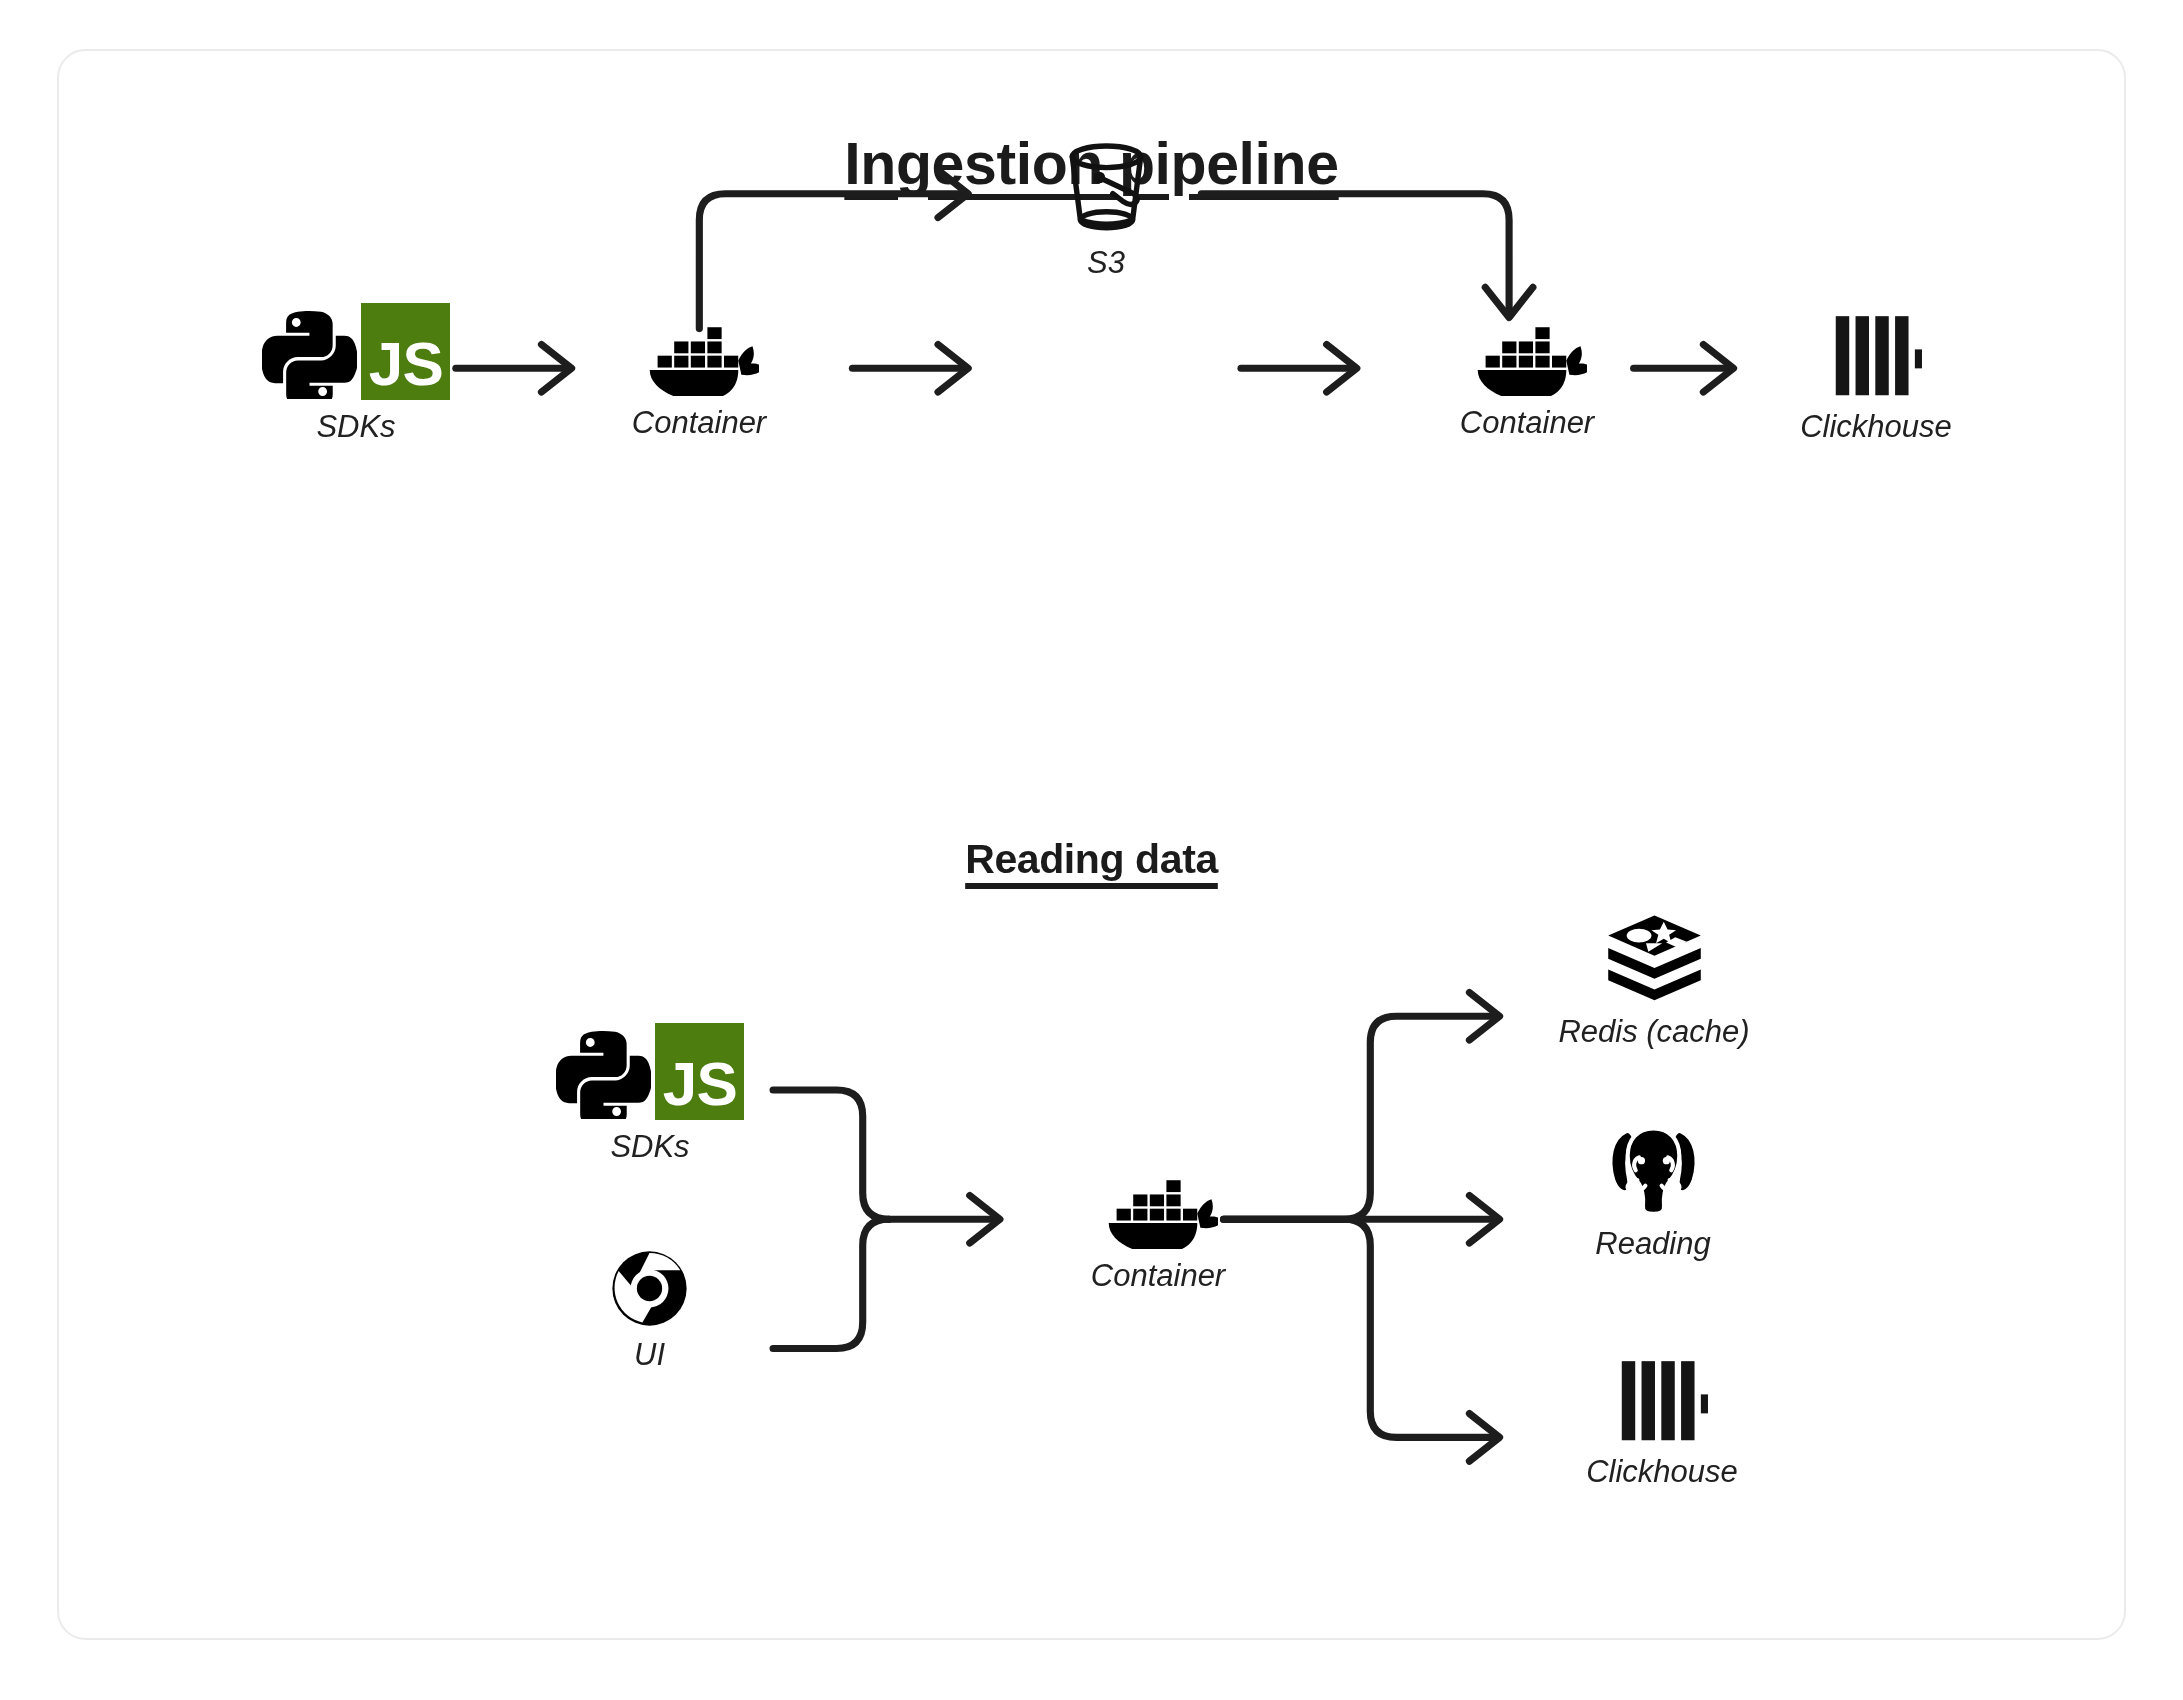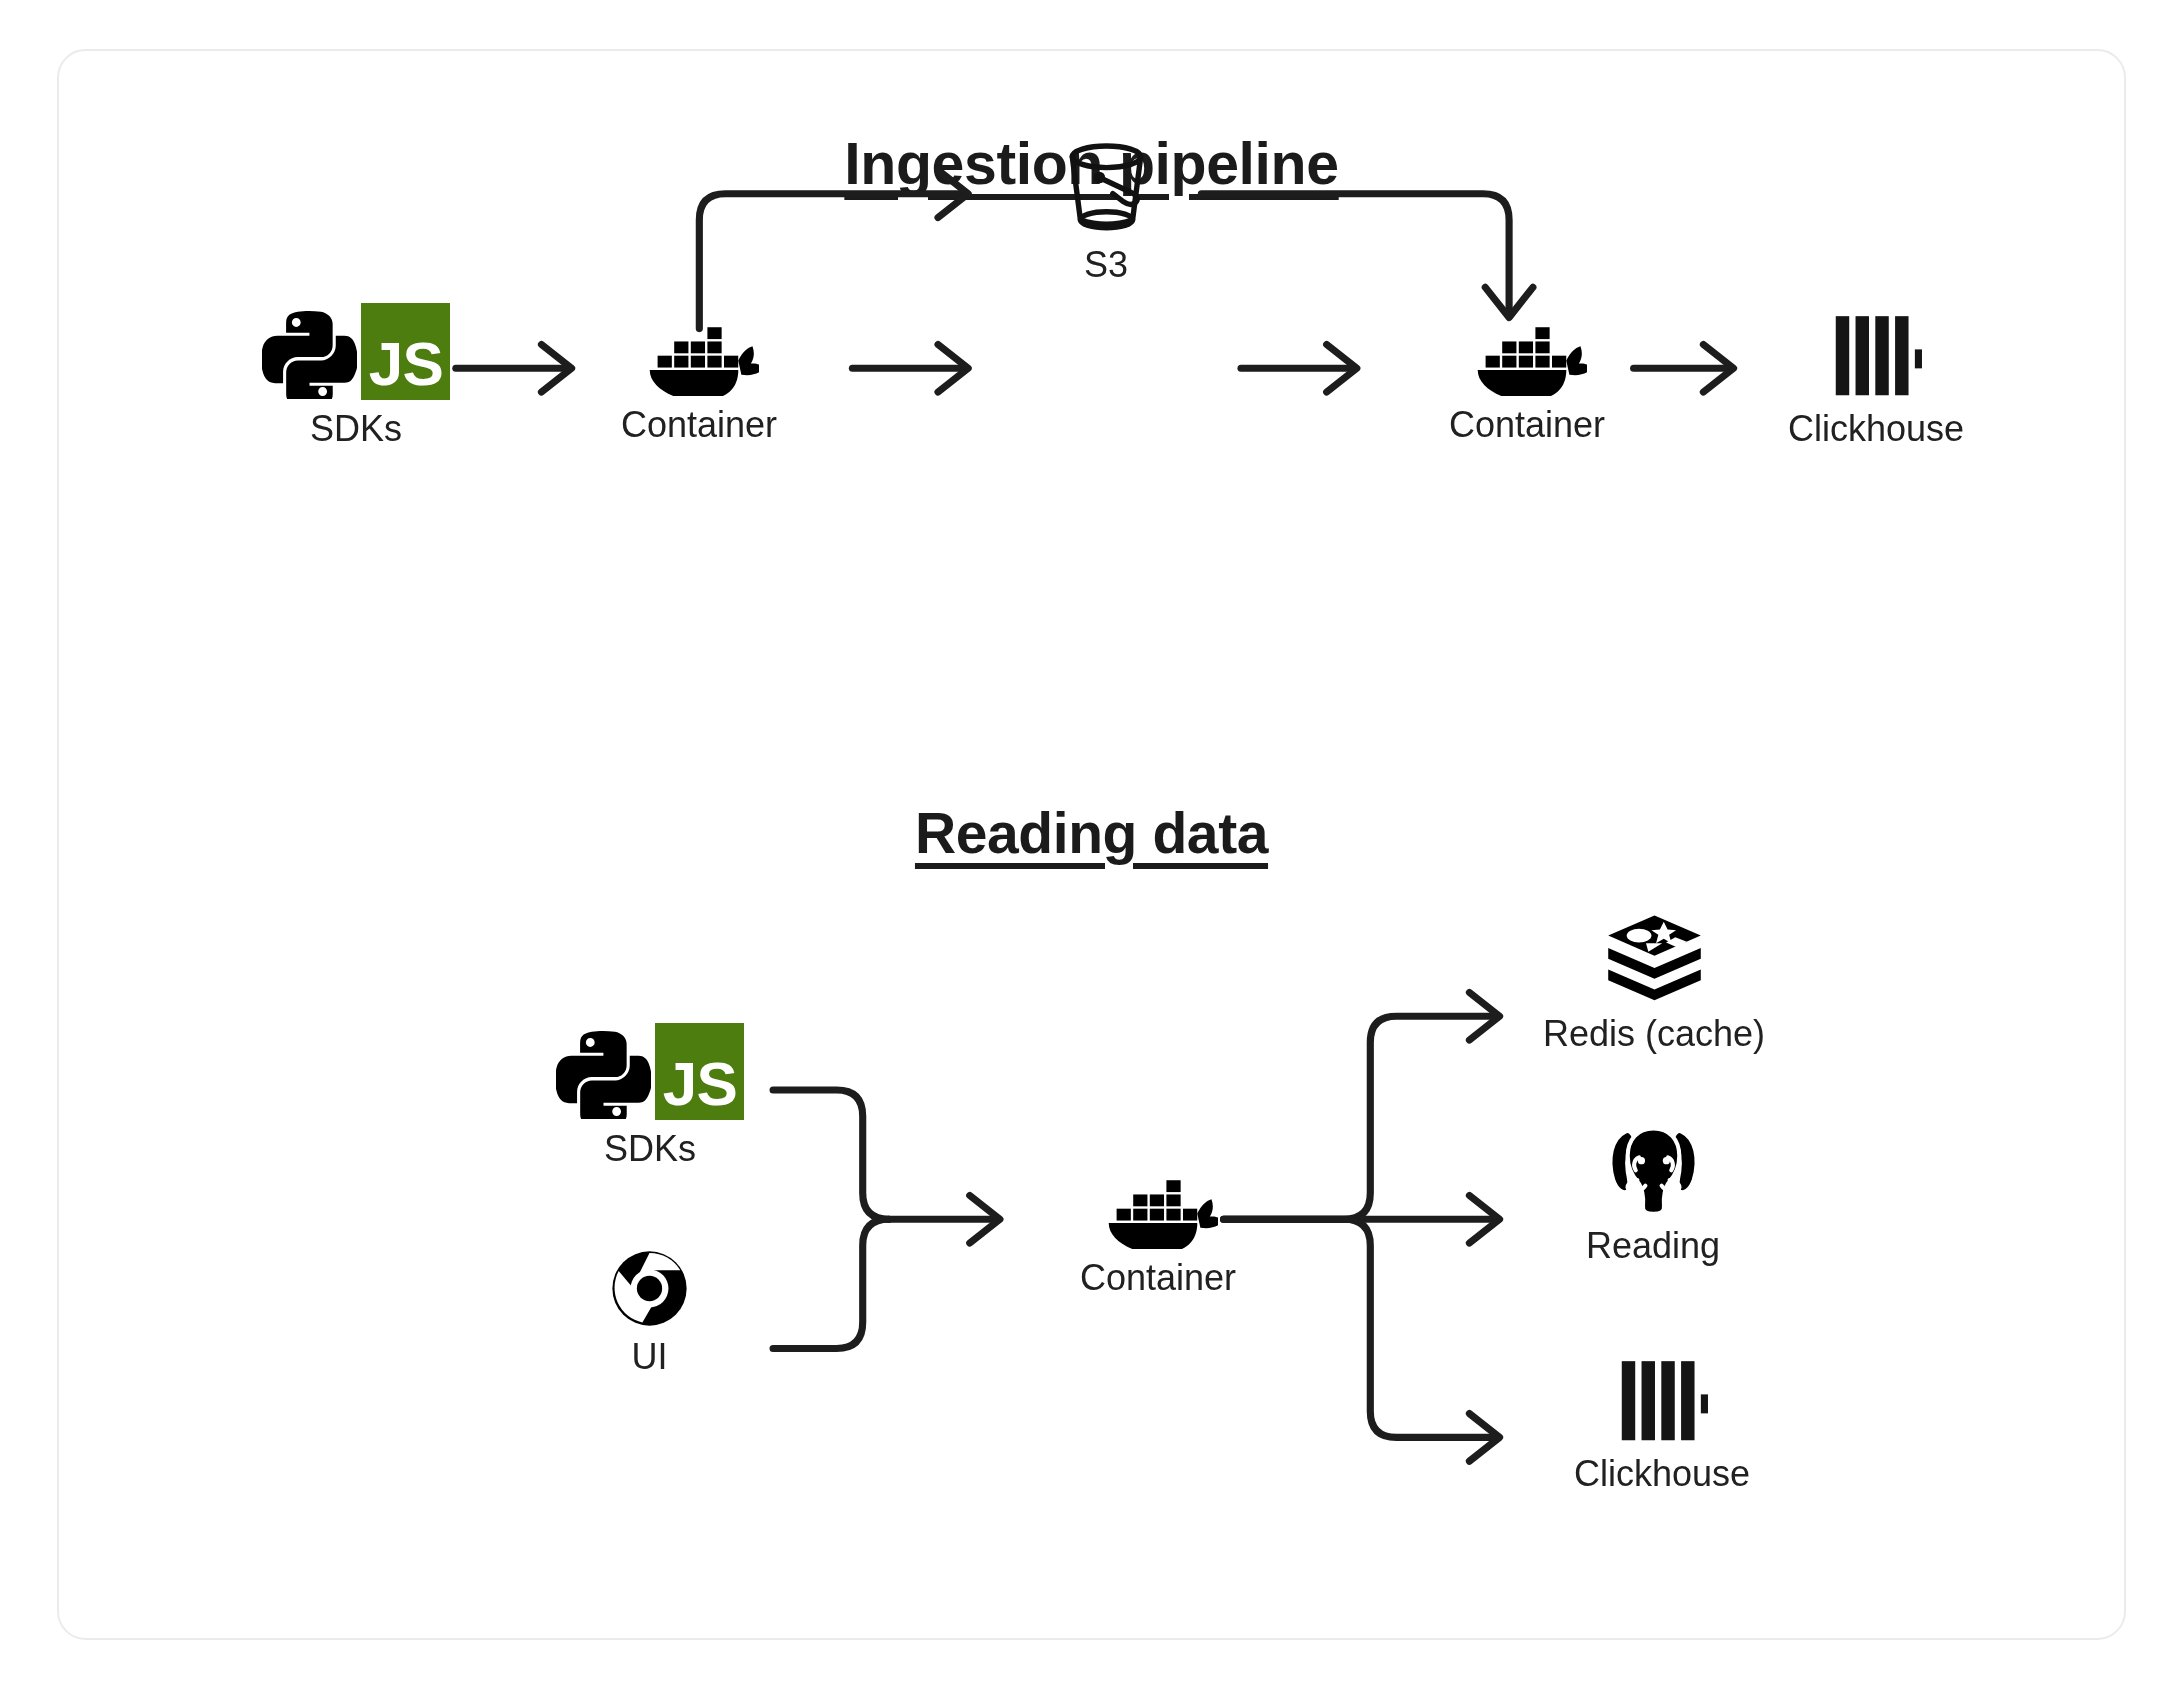--- a/index.html
+++ b/index.html
@@ -26,36 +26,37 @@
     text-align:center;
     font-weight:bold;
     color:#1b1b1b;
     letter-spacing:-0.4px;
     white-space:nowrap;
     text-decoration:underline;
     text-underline-offset:9.5px;
     text-decoration-thickness:5.6px;
   }
   #title-ingestion{left:0;right:0;top:79px;font-size:59px;}
-  #title-reading{left:0;right:0;top:749px;font-size:57px;}
+  #title-reading{left:0;right:0;top:785px;font-size:41px;}
 
   
   .node{
     position:absolute;
     display:flex;
     flex-direction:column;
     align-items:center;
     justify-content:flex-start;
   }
   .node .label{
     margin-top:11px;
-    font-size:36px;
+    font-size:31px;
     color:#212121;
     white-space:nowrap;
     line-height:1;
+    font-style:italic;
   }
   .icon-row{display:flex;align-items:center;justify-content:center;}
 
   
   .js-badge{
     background:#4d7c0f;
     color:#fff;
     font-weight:bold;
     display:flex;
     align-items:flex-end;

